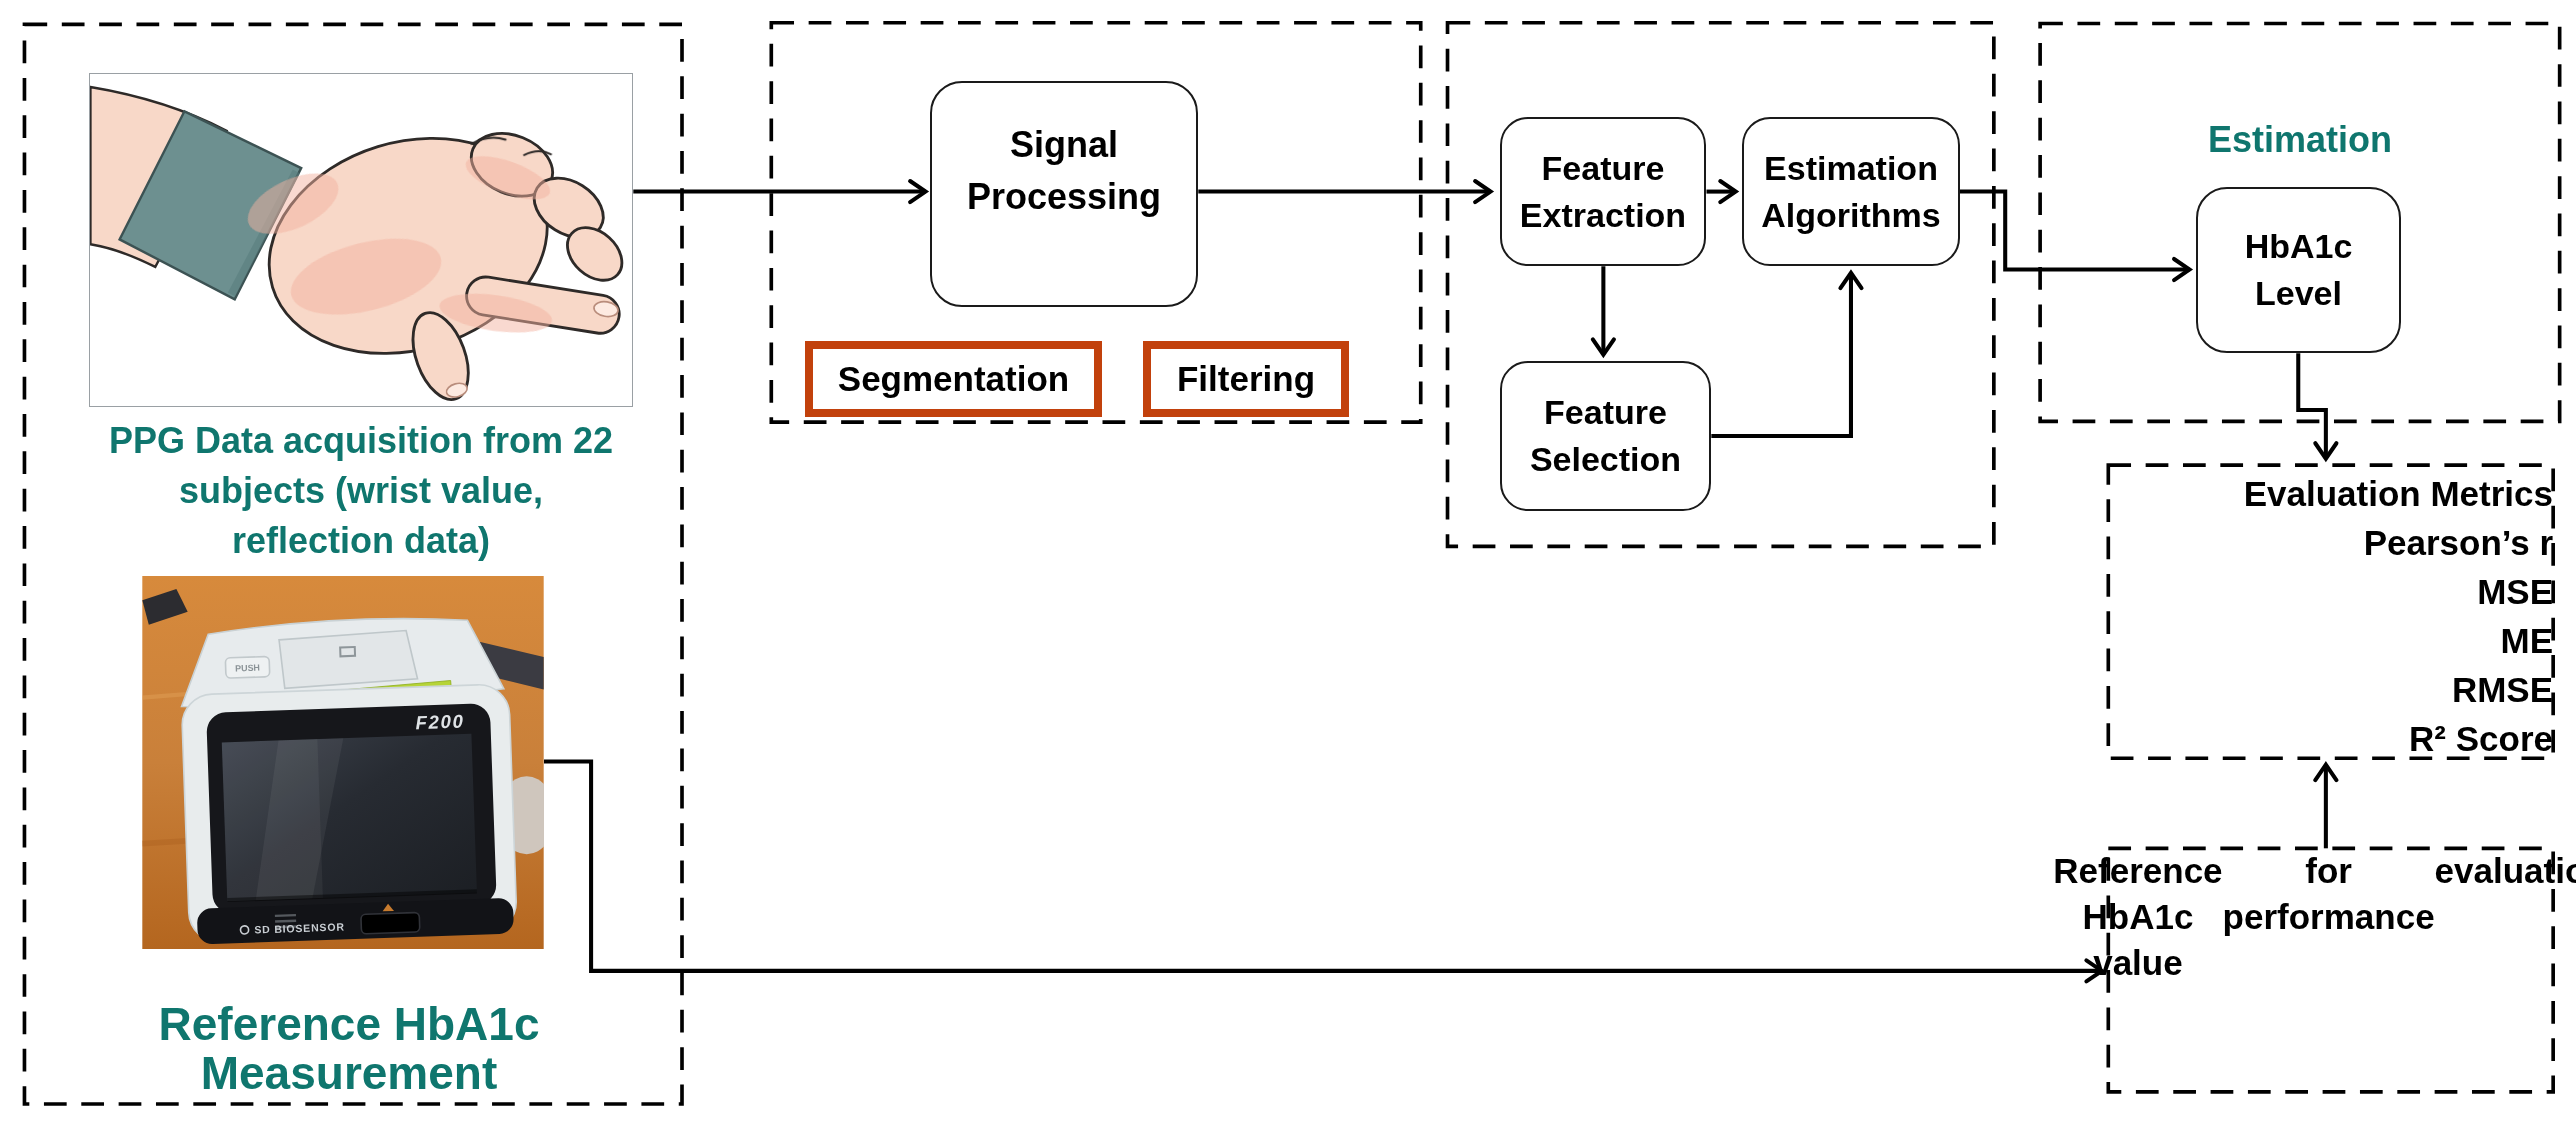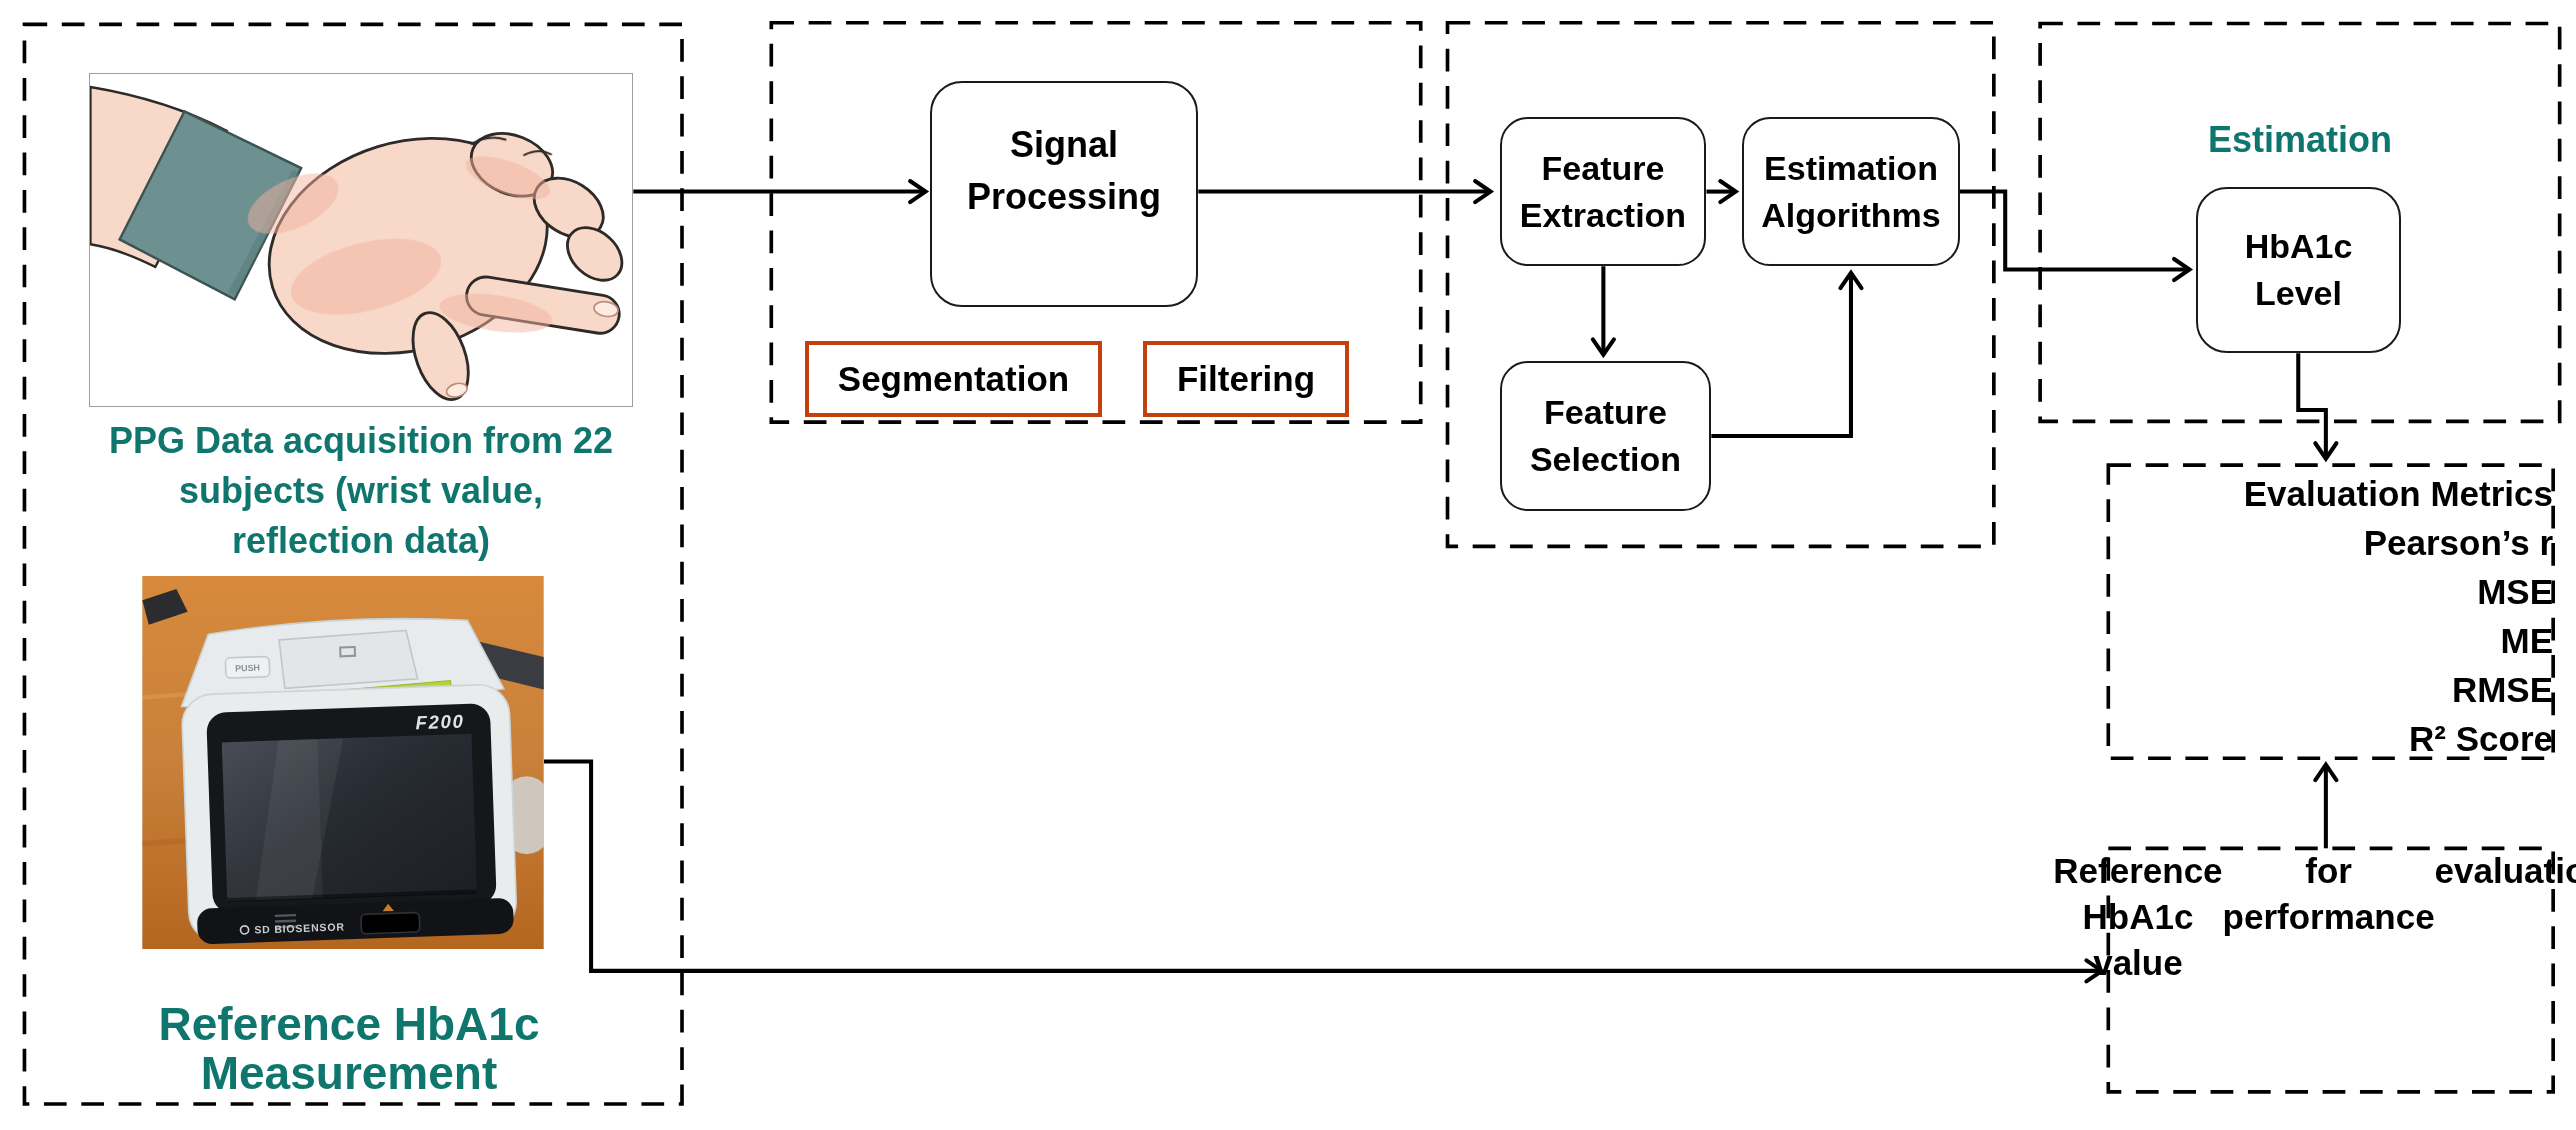--- a/index.html
+++ b/index.html
@@ -3,21 +3,21 @@
 <meta charset="utf-8">
 <style>
   html,body{margin:0;padding:0;background:#ffffff;}
   body{width:2576px;height:1130px;font-family:"Liberation Sans",sans-serif;}
   #canvas{position:relative;width:2576px;height:1130px;background:#fff;overflow:hidden;}
   #lines{position:absolute;left:0;top:0;z-index:1;}
   .node{position:absolute;z-index:2;box-sizing:border-box;background:#fff;color:#000;}
   .rbox{border:2.4px solid #1a1a1a;border-radius:32px;display:flex;flex-direction:column;
         align-items:center;justify-content:center;text-align:center;
         font-weight:bold;font-size:34px;line-height:47px;}
-  .sbox{border:4px solid #c2410c;display:flex;align-items:center;justify-content:center;
+  .sbox{border:8px solid #c2410c;display:flex;align-items:center;justify-content:center;
         text-align:center;font-weight:bold;font-size:35px;}
   .caption{position:absolute;z-index:2;text-align:center;font-weight:bold;color:#0f766e;}
   #sig-proc{justify-content:flex-start;padding-top:36px;font-size:36px;line-height:52px;}
   #cap-ppg{left:81px;top:416px;width:560px;font-size:36px;line-height:50px;}
   #cap-ref{left:81px;top:1000px;width:536px;font-size:46px;line-height:49px;}
   #est-title{left:2040px;top:119px;width:520px;font-size:36px;}
   #em-text{left:2108px;top:467px;width:445px;font-size:35px;line-height:49px;padding-top:1.6px;
            text-align:right;font-weight:bold;position:absolute;z-index:2;}
   #ref-text{left:2108px;top:848px;width:445px;height:244px;display:flex;flex-direction:row;
             justify-content:center;text-align:center;font-weight:bold;font-size:35px;

